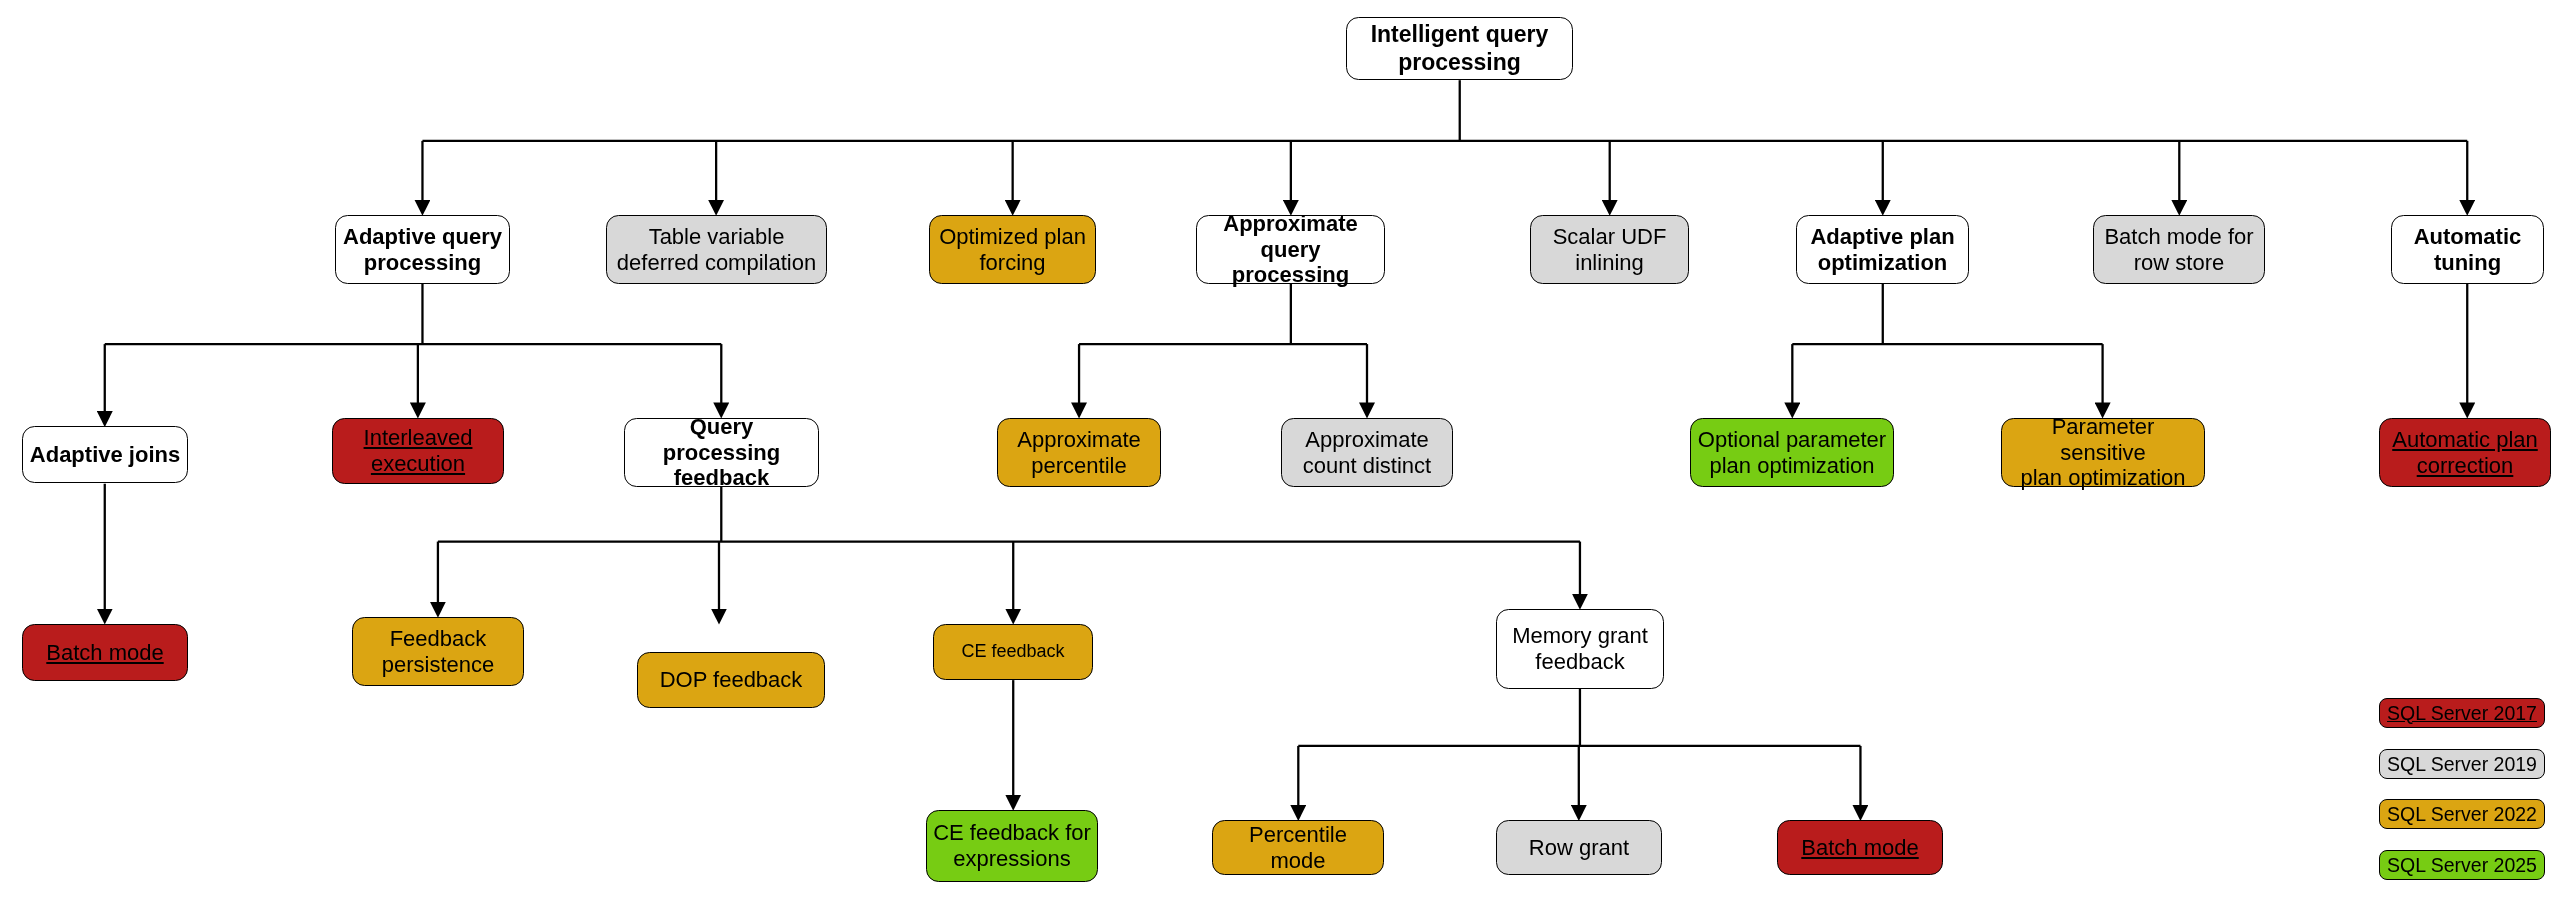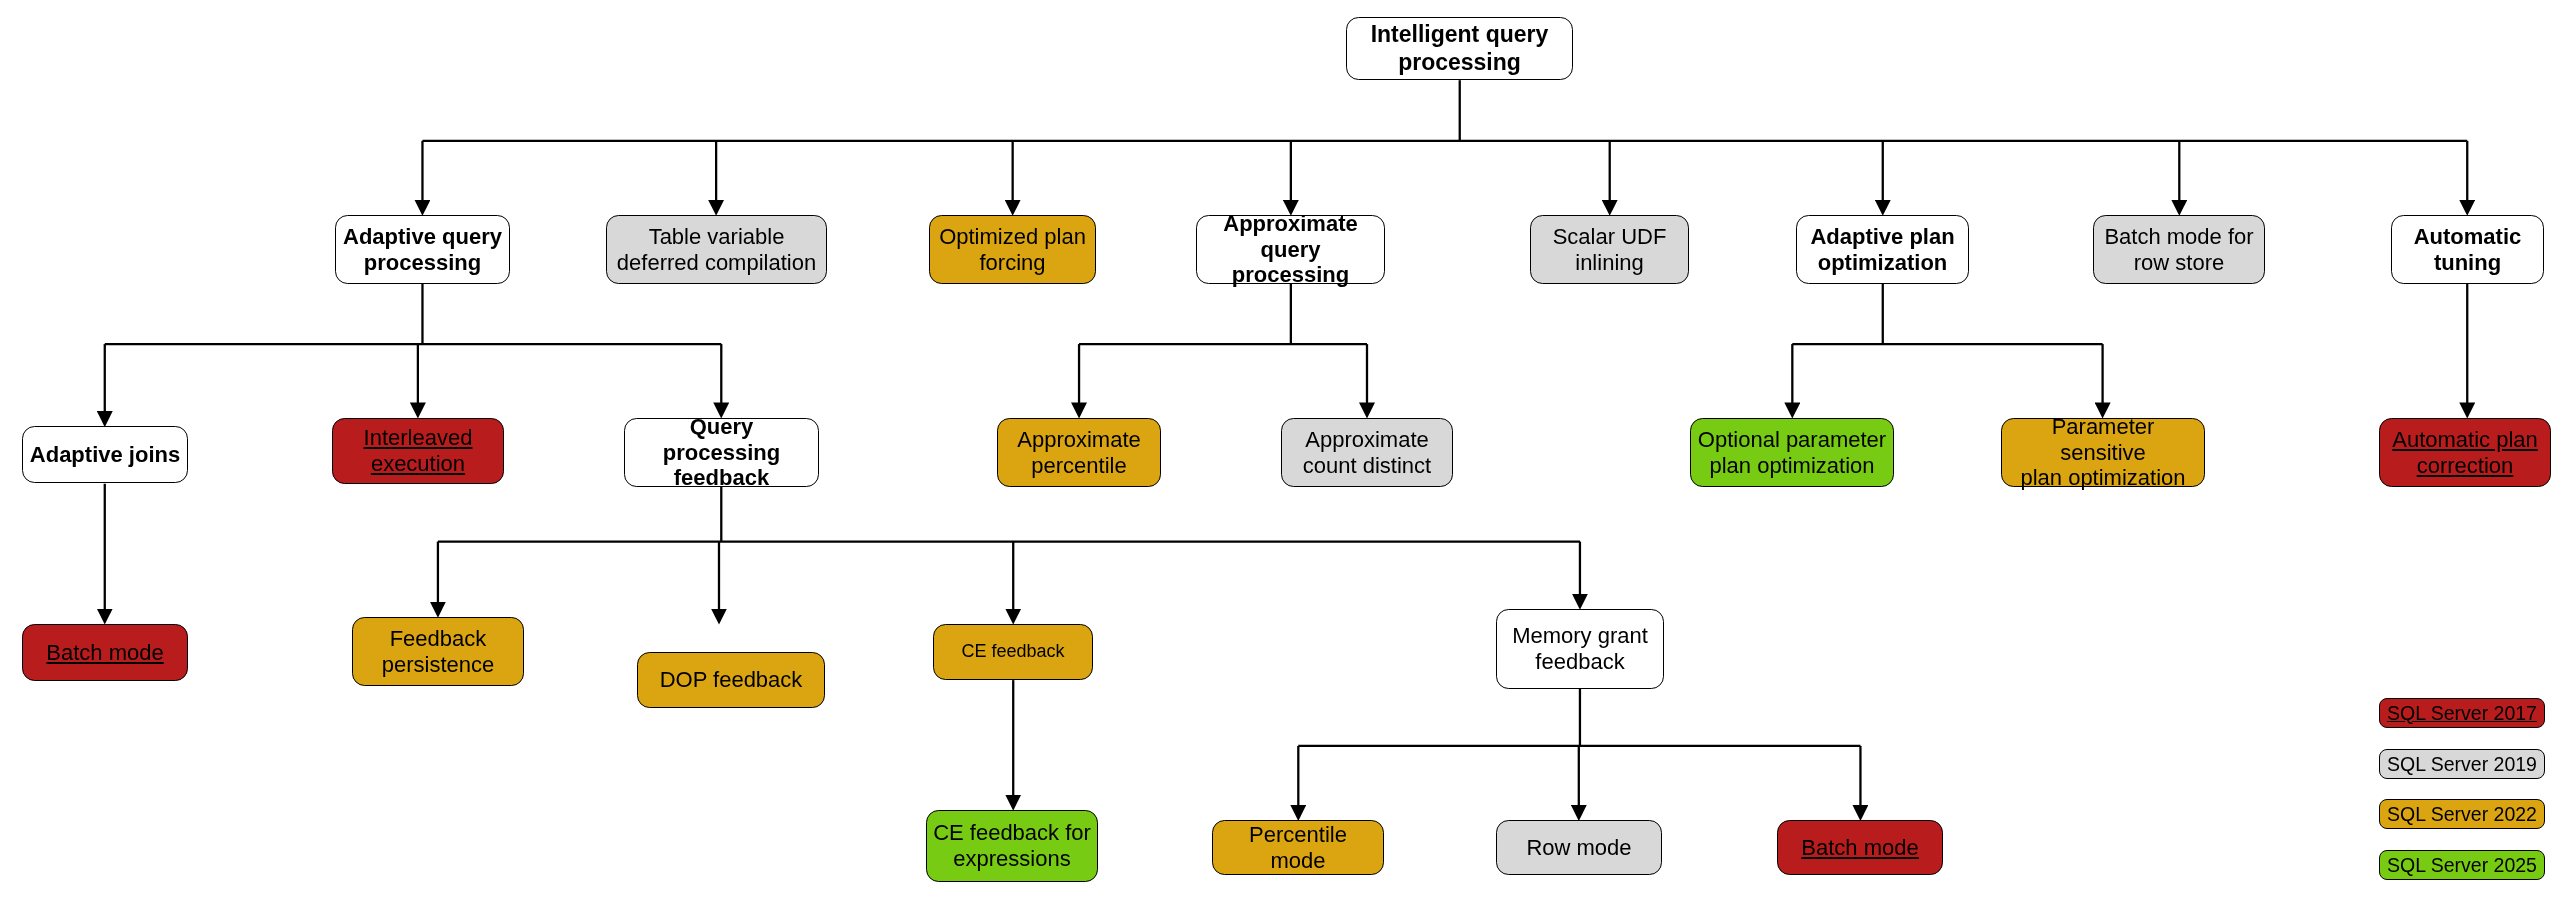--- a/index.html
+++ b/index.html
@@ -130,21 +130,21 @@
       <div class="node fill-blue plain" style="left: 22px; top: 624px; width: 166px; height: 57px; font-size: 22px;">Batch mode</div>
       <div class="node fill-orange plain" style="left: 352px; top: 617px; width: 172px; height: 69px; font-size: 22px;">Feedback
 persistence</div>
       <div class="node fill-orange plain" style="left: 637px; top: 652px; width: 188px; height: 56px; font-size: 22px;">DOP feedback</div>
       <div class="node fill-orange plain" style="left: 933px; top: 624px; width: 160px; height: 56px; font-size: 18px;">CE feedback</div>
       <div class="node fill-white plain" style="left: 1496px; top: 609px; width: 168px; height: 80px; font-size: 22px;">Memory grant
 feedback</div>
       <div class="node fill-green plain" style="left: 926px; top: 810px; width: 172px; height: 72px; font-size: 22px;">CE feedback for
 expressions</div>
       <div class="node fill-orange plain" style="left: 1212px; top: 820px; width: 172px; height: 55px; font-size: 22px;">Percentile mode</div>
-      <div class="node fill-gray plain" style="left: 1496px; top: 820px; width: 166px; height: 55px; font-size: 22px;">Row mode</div>
+      <div class="node fill-gray plain" style="left: 1496px; top: 820px; width: 166px; height: 55px; font-size: 22px;">Row grant</div>
       <div class="node fill-blue plain" style="left: 1777px; top: 820px; width: 166px; height: 55px; font-size: 22px;">Batch mode</div>
     </div>
   <div id="legend">
       <div class="legend-chip fill-blue plain" style="left: 2379px; top: 698px; width: 166px; height: 30px; font-size: 19.5px;">SQL Server 2017</div>
       <div class="legend-chip fill-gray plain" style="left: 2379px; top: 749px; width: 166px; height: 30px; font-size: 19.5px;">SQL Server 2019</div>
       <div class="legend-chip fill-orange plain" style="left: 2379px; top: 799px; width: 166px; height: 30px; font-size: 19.5px; text-align: center;">SQL Server 2022</div>
       <div class="legend-chip fill-green plain" style="left: 2379px; top: 850px; width: 166px; height: 30px; font-size: 19.5px;">SQL Server 2025</div>
     </div>
 </div>
 

